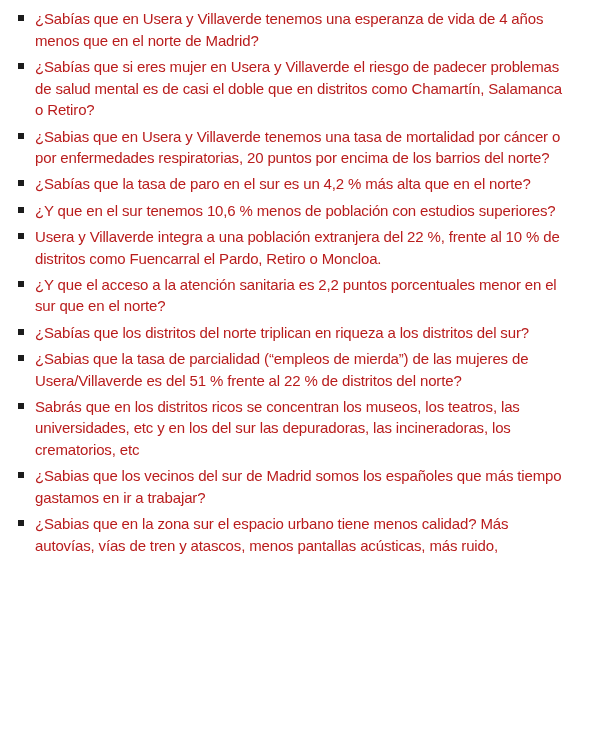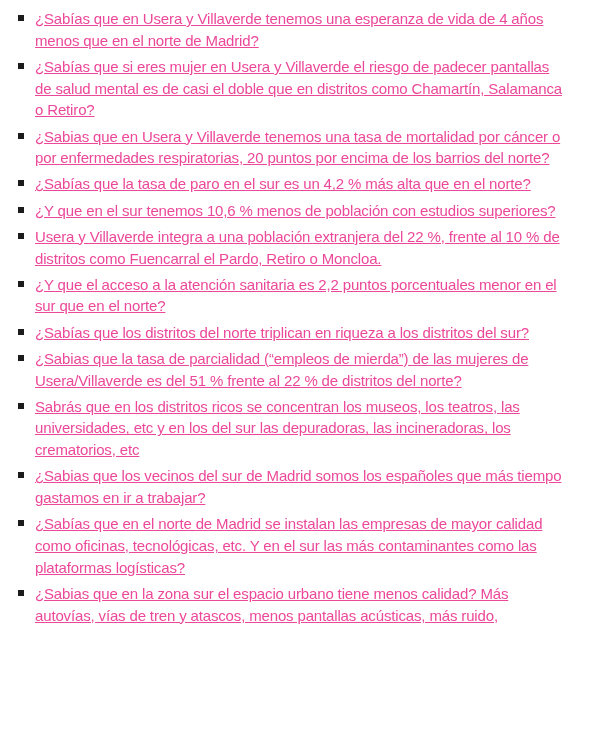--- a/index.html
+++ b/index.html
@@ -25,22 +25,21 @@
     margin: 0;
     padding: 0;
   }
   ul.fact-list li.item {
     position: relative;
     padding-left: 18px;
     margin: 0 0 4.5px 0;
     font-size: 15px;
     line-height: 21.7px;
     letter-spacing: -0.15px;
-    color: #ec4899;
-    text-decoration: underline;
+    color: #b91c1c;
   }
   .bullet {
     position: absolute;
     left: 1px;
     top: 7px;
     width: 6px;
     height: 6px;
     background: #1c1c1c;
   }
   .item-text {
@@ -54,21 +53,21 @@
 
 <div class="doc">
   <ul class="fact-list">
     <li class="item">
       <span class="bullet"></span>
       <span class="item-text">¿Sabías que en Usera y Villaverde tenemos una esperanza de vida de 4 años
 menos que en el norte de Madrid?</span>
     </li>
     <li class="item">
       <span class="bullet"></span>
-      <span class="item-text">¿Sabías que si eres mujer en Usera y Villaverde el riesgo de padecer pantallas
+      <span class="item-text">¿Sabías que si eres mujer en Usera y Villaverde el riesgo de padecer problemas
 de salud mental es de casi el doble que en distritos como Chamartín, Salamanca
 o Retiro?</span>
     </li>
     <li class="item">
       <span class="bullet"></span>
       <span class="item-text">¿Sabias que en Usera y Villaverde tenemos una tasa de mortalidad por cáncer o
 por enfermedades respiratorias, 20 puntos por encima de los barrios del norte?</span>
     </li>
     <li class="item">
       <span class="bullet"></span>
@@ -103,23 +102,17 @@
 universidades, etc y en los del sur las depuradoras, las incineradoras, los
 crematorios, etc</span>
     </li>
     <li class="item">
       <span class="bullet"></span>
       <span class="item-text">¿Sabias que los vecinos del sur de Madrid somos los españoles que más tiempo
 gastamos en ir a trabajar?</span>
     </li>
     <li class="item">
       <span class="bullet"></span>
-      <span class="item-text">¿Sabías que en el norte de Madrid se instalan las empresas de mayor calidad
-como oficinas, tecnológicas, etc. Y en el sur las más contaminantes como las
-plataformas logísticas?</span>
-    </li>
-    <li class="item">
-      <span class="bullet"></span>
       <span class="item-text">¿Sabias que en la zona sur el espacio urbano tiene menos calidad? Más
 autovías, vías de tren y atascos, menos pantallas acústicas, más ruido,</span>
     </li>
   </ul>
 </div>
 
 </body></html>

